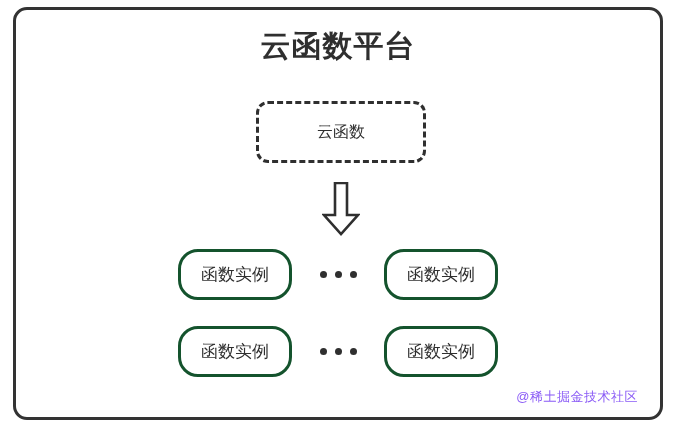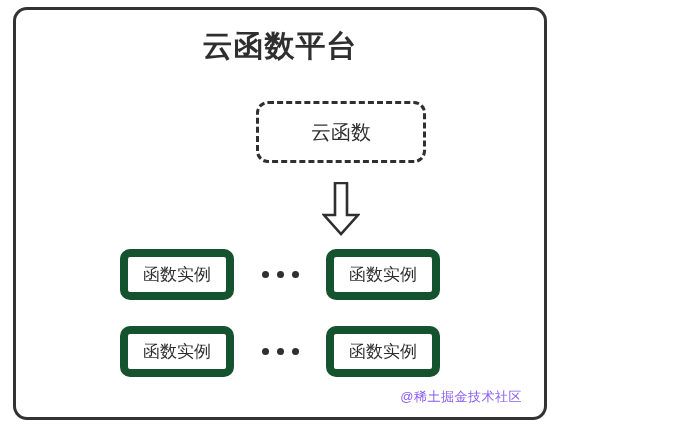--- a/index.html
+++ b/index.html
@@ -13,21 +13,21 @@
     font-family: "Liberation Sans", "DejaVu Sans", sans-serif;
     overflow: hidden;
     position: relative;
   }
 
   
   #platform-container {
     position: absolute;
     left: 13px;
     top: 7px;
-    width: 534px;
+    width: 650px;
     height: 413px;
     box-sizing: border-box;
     border: 3px solid #333333;
     border-radius: 14px;
     background: #ffffff;
   }
 
   
   #platform-title {
     position: absolute;
@@ -52,21 +52,21 @@
     height: 62px;
     box-sizing: border-box;
     border: 3px dashed #2f2f2f;
     border-radius: 12px;
     background: #ffffff;
     display: flex;
     align-items: center;
     justify-content: center;
   }
   #cloud-function-box .box-label {
-    font-size: 20px;
+    font-size: 16px;
     color: #2f2f2f;
     line-height: 1;
   }
 
   
   #flow-arrow {
     position: absolute;
     left: 306px;
     top: 172px;
     width: 38px;
@@ -86,22 +86,22 @@
     align-items: center;
     justify-content: center;
   }
   #instance-row-0 { top: 239px; }
   #instance-row-1 { top: 316px; }
 
   .instance-box {
     width: 114px;
     height: 51px;
     box-sizing: border-box;
-    border: 8px solid #14532d;
-    border-radius: 10px;
+    border: 3px solid #14532d;
+    border-radius: 20px;
     background: #ffffff;
     display: flex;
     align-items: center;
     justify-content: center;
   }
   .instance-box .box-label {
     font-size: 17px;
     color: #2f2f2f;
     line-height: 1;
     white-space: nowrap;

